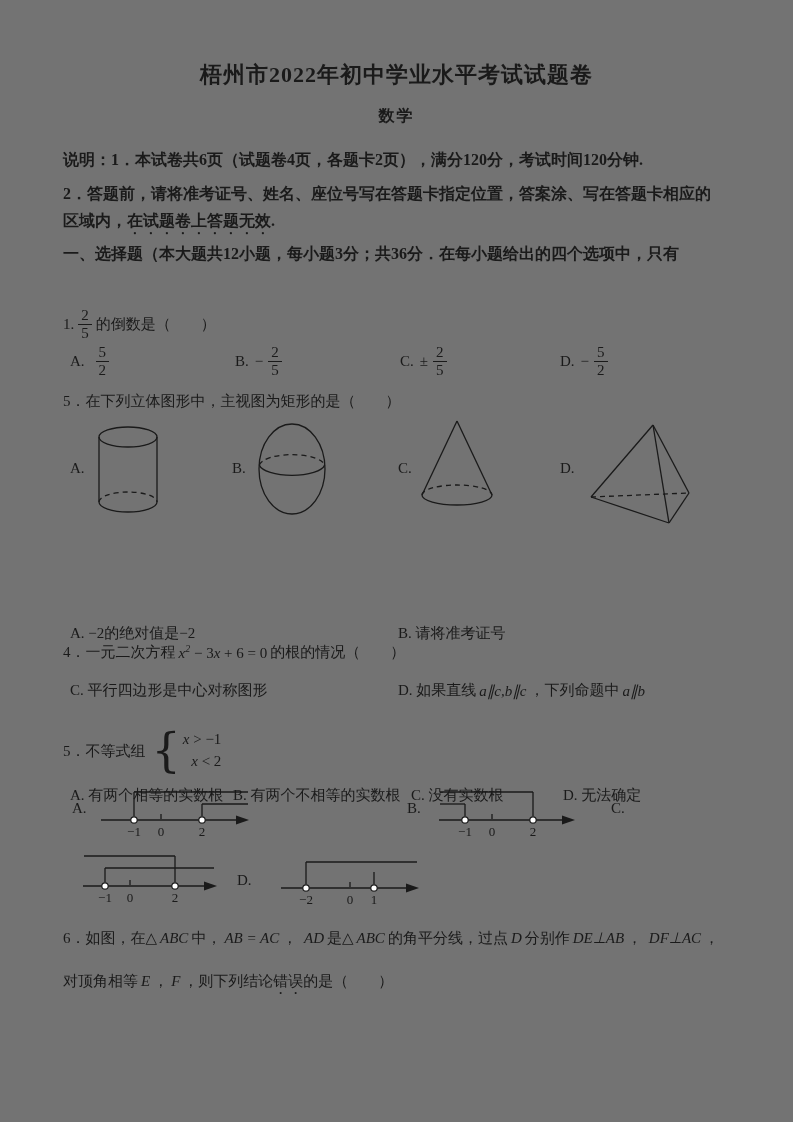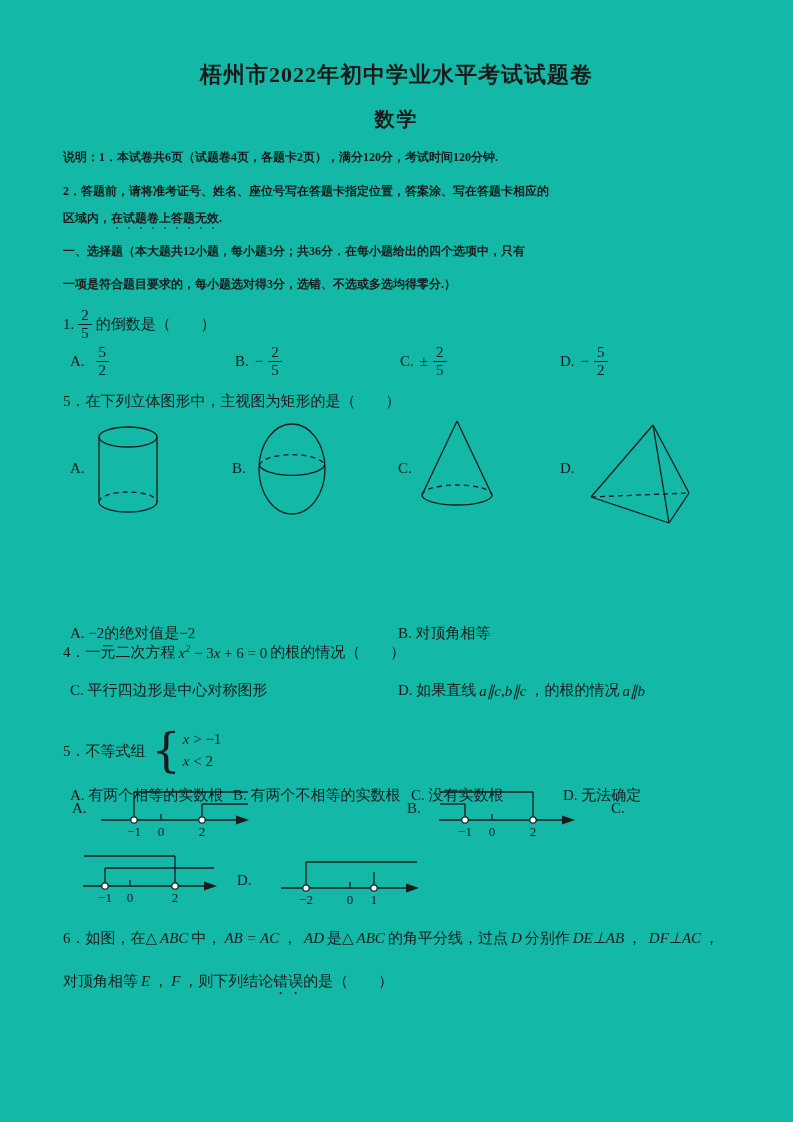--- a/index.html
+++ b/index.html
@@ -1,52 +1,52 @@
 <!DOCTYPE html>
 <html><head>
 <meta charset="utf-8">
 <style>
   html,body{margin:0;padding:0;background:#e8e8e8;}
   .page{
     position:relative;
     width:793px;height:1122px;
     margin:0 auto;
-    background:#14b8a6;
+    background:#737373;
     color:#1a1a1a;
     font-family:"Liberation Serif","DejaVu Serif",serif;
     font-size:15px;
     overflow:hidden;
   }
   .blk{position:absolute;left:63px;right:50px;}
   .center{left:0;right:0;text-align:center;}
   .b{font-weight:bold;}
   .title{font-size:22px;letter-spacing:1px;}
-  .subject{font-size:20px;letter-spacing:2px;}
-  .inst{font-size:12px;line-height:1.3;}
+  .subject{font-size:16px;letter-spacing:2px;}
+  .inst{font-size:16px;line-height:1.3;}
   .emdot{
     -webkit-text-emphasis:filled dot;
     -webkit-text-emphasis-position:under right;
     text-emphasis:filled dot;
     text-emphasis-position:under right;
   }
   .qline{display:flex;align-items:center;white-space:nowrap;}
   .frac{display:inline-flex;flex-direction:column;text-align:center;
         font-family:"Liberation Serif",serif;line-height:1.1;margin:0 4px;vertical-align:middle;}
   .frac .num{border-bottom:1.3px solid #1a1a1a;padding:0 3px;}
   .frac .den{padding:0 3px;}
   .mi{font-family:"Liberation Serif",serif;font-style:italic;margin:0 3px;}
   .msign{font-family:"Liberation Serif",serif;margin-right:1px;}
   sup{font-size:10px;}
   .optrow{position:relative;}
   .opt{position:absolute;top:0;display:flex;align-items:center;white-space:nowrap;}
   .optlabel{font-family:"Liberation Serif",serif;margin-right:6px;}
   .brace{font-size:46px;font-weight:400;line-height:0.9;margin:0 2px 0 6px;
          font-family:"DejaVu Serif",serif;}
   .sys{display:inline-flex;flex-direction:column;line-height:1.45;margin-right:6px;}
-  .sys .row{white-space:pre;}
+  .sys .row{white-space:pre;text-align:right;}
   svg{display:block;}
   svg line,svg path,svg ellipse{stroke:#1a1a1a;stroke-width:1.3;fill:none;}
   svg .dash{stroke-dasharray:5,4;}
   svg circle.open{fill:#ffffff;stroke:#1a1a1a;stroke-width:1.2;}
   svg polygon.arrow{fill:#1a1a1a;stroke:none;}
   svg text{font-family:"Liberation Serif",serif;font-size:13px;fill:#1a1a1a;
            text-anchor:middle;font-style:normal;}
   .shape{position:absolute;}
   .shplabel{position:absolute;font-family:"Liberation Serif",serif;}
 </style>
@@ -56,21 +56,20 @@
 <div class="page">
 
   <div class="blk center title b" style="top:60px">梧州市2022年初中学业水平考试试题卷</div>
   <div class="blk center subject b" style="top:106px">数学</div>
 
   <div class="blk inst b" style="top:150px">说明：1．本试卷共6页（试题卷4页，各题卡2页），满分120分，考试时间120分钟.</div>
   <div class="blk inst b" style="top:184px">2．答题前，请将准考证号、姓名、座位号写在答题卡指定位置，答案涂、写在答题卡相应的</div>
   <div class="blk inst b" style="top:211px"><span>区域内，</span><span class="emdot">在试题卷上答题无效</span><span>.</span></div>
 
   <div class="blk inst b" style="top:244px">一、选择题（本大题共12小题，每小题3分；共36分．在每小题给出的四个选项中，只有</div>
-  <div class="blk inst b" style="top:277px">一项是符合题目要求的，每小题选对得3分，选错、不选或多选均得零分.）</div>
 
   <div class="blk qline" style="top:303px;height:42px">
     <span>1.</span>
     <span class="frac">
       <span class="num">2</span>
       <span class="den">5</span>
     </span>
     <span>的倒数是（　　）</span>
   </div>
   <div class="blk optrow" style="top:344px;height:50px">
@@ -141,28 +140,28 @@
       <line x1="66" y1="4" x2="102" y2="72"></line>
       <line x1="66" y1="4" x2="82" y2="102"></line>
       <line x1="4" y1="76" x2="82" y2="102"></line>
       <line x1="102" y1="72" x2="82" y2="102"></line>
       <line class="dash" x1="4" y1="76" x2="102" y2="72"></line>
     </svg>
   </div>
 
   <div class="blk optrow" style="top:574px;height:24px">
     <span class="opt" style="left:7px">A.  −2的绝对值是−2</span>
-    <span class="opt" style="left:335px">B.  对顶角相等</span>
+    <span class="opt" style="left:335px">B.  请将准考证号</span>
   </div>
   <div class="blk optrow" style="top:607px;height:24px">
     <span class="opt" style="left:7px">C.  平行四边形是中心对称图形</span>
     <span class="opt" style="left:335px">
         <span>D.  如果直线</span>
         <span class="mi">a∥c,b∥c</span>
-        <span>，的根的情况</span>
+        <span>，下列命题中</span>
         <span class="mi">a∥b</span>
       </span>
   </div>
 
   <div class="blk qline" style="top:643px">
     <span>4．一元二次方程</span>
     <span class="mi"><i>x</i><sup>2</sup><span style="font-style:normal;white-space:pre"> − 3</span><i>x</i><span style="font-style:normal;white-space:pre"> + 6 = 0</span></span>
     <span>的根的情况（　　）</span>
   </div>
   <div class="blk optrow" style="top:688px;height:24px">

